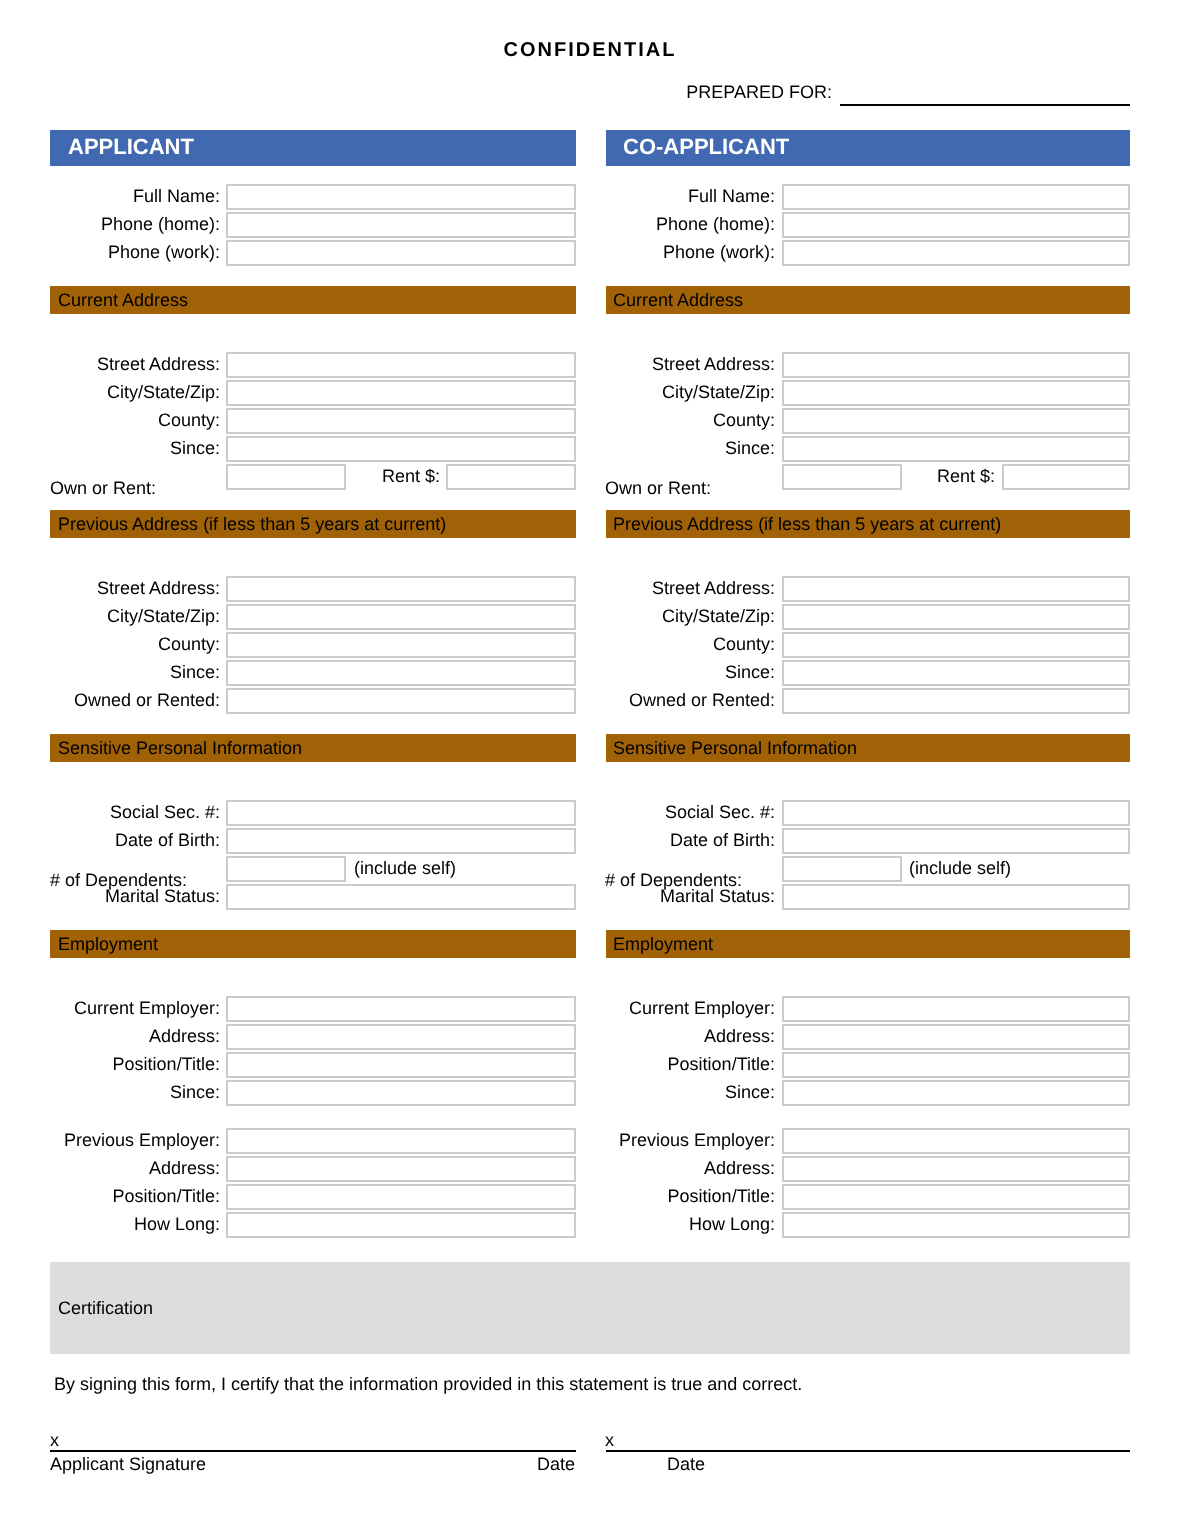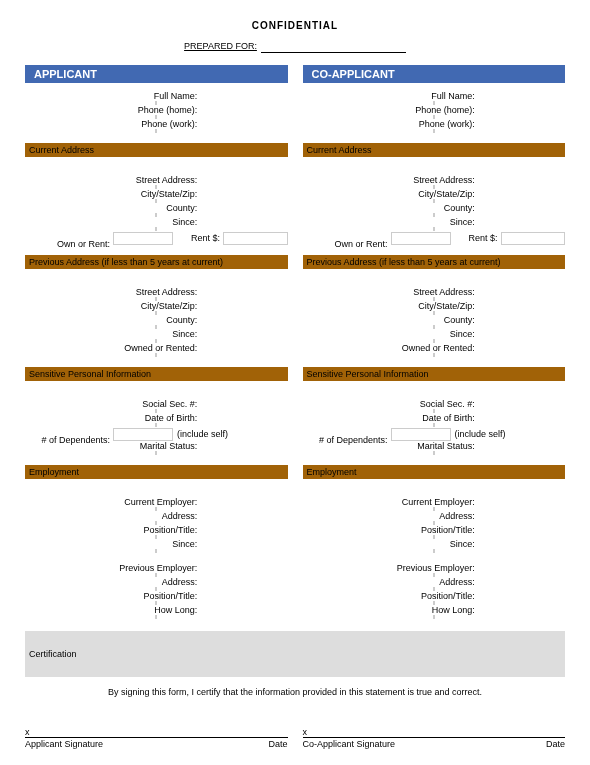--- a/index.html
+++ b/index.html
@@ -4,40 +4,40 @@
 <style>
 * { box-sizing: border-box; margin: 0; padding: 0; }
 body { font-family: Arial, sans-serif; font-size: 10px; background: #fff; width: 590px; }
 .page { padding: 20px 25px; }
 .confidential { text-align: center; font-weight: bold; font-size: 10px; letter-spacing: 1px; margin-bottom: 8px; }
 .header-row { display: flex; align-items: flex-start; margin-bottom: 4px; }
 .title { color: #3b5998; font-size: 16px; font-weight: normal; flex: 1; }
 .date-block { display: flex; align-items: center; gap: 4px; }
 .date-label { font-size: 9px; }
 .date-line { border-bottom: 1px solid #000; width: 145px; height: 14px; }
-.prepared-row { display: flex; justify-content: center; align-items: center; margin-bottom: 12px; text-decoration: underline; }
+.prepared-row { display: flex; justify-content: flex-end; align-items: center; margin-bottom: 12px; }
 .prepared-label { font-size: 9px; margin-right: 4px; }
 .columns { display: flex; gap: 15px; }
 .col { flex: 1; }
 .col-header { background: #4169b2; color: #fff; font-weight: bold; font-size: 11px; padding: 3px 9px; margin-bottom: 8px; }
-.field-row { display: flex; align-items: center; margin-bottom: 0; height: 14px; flex-direction: column; }
+.field-row { display: flex; align-items: center; margin-bottom: 0; height: 14px; }
 .field-label { width: 88px; text-align: right; font-size: 9px; padding-right: 3px; }
 .field-input { flex: 1; border: 1px solid #ccc; height: 13px; background: #fff; }
 .field-note { font-size: 9px; padding-left: 4px; }
 .section-header { background: #a16207; font-size: 9px; padding: 2px 4px; margin-top: 10px; margin-bottom: 18px; }
 .section-sub { font-size: 9px; }
 .split-row { display: flex; align-items: center; height: 14px; }
-.split-label { width: 88px; text-align: right; font-size: 9px; padding-right: 3px; margin-top: 12px; }
+.split-label { width: 88px; text-align: left; font-size: 9px; padding-right: 3px; margin-top: 12px; }
 .split-input1 { width: 60px; border: 1px solid #ccc; height: 13px; }
 .split-label2 { font-size: 9px; padding: 0 3px; text-align: right; width: 50px; }
 .split-input2 { flex: 1; border: 1px solid #ccc; height: 13px; }
 .gap { height: 10px; }
 .cert-section { margin-top: 12px; }
 .cert-header { background: #ddd; font-size: 9px; padding: 18px 4px; margin-bottom: 10px; }
-.cert-text { font-size: 9px; margin-bottom: 30px; padding: 0 2px; text-align: center; }
+.cert-text { font-size: 9px; margin-bottom: 18px; padding: 0 2px; }
 .sig-row { display: flex; gap: 15px; }
 .sig-block { flex: 1; }
 .sig-x { font-size: 9px; }
 .sig-line { border-top: 1px solid #000; height: 1px; }
 .sig-labels { display: flex; font-size: 9px; margin-top: 1px; }
 .sig-name { flex: 1; }
 .sig-date { width: 50px; text-align: right; }
 .footer { display: flex; justify-content: flex-end; font-size: 8px; color: #888; margin-top: 78px; padding-top: 6px; }
 .footer-right { color: #6a8cc7; }
 </style>
@@ -294,21 +294,20 @@
         <div class="sig-line"></div>
         <div class="sig-labels">
             <span class="sig-name">Applicant Signature</span>
             <span class="sig-date">Date</span>
           </div>
       </div>
       <div class="sig-block">
         <div class="sig-x">x</div>
         <div class="sig-line"></div>
         <div class="sig-labels">
-            <span class="sig-name">Co-Applicant Signature</span>
             <span class="sig-date">Date</span>
           </div>
       </div>
     </div>
   </div>
 
   <div class="footer">
     <span>© 2015 Vertex42 LLC</span>
   </div>
 </div>

